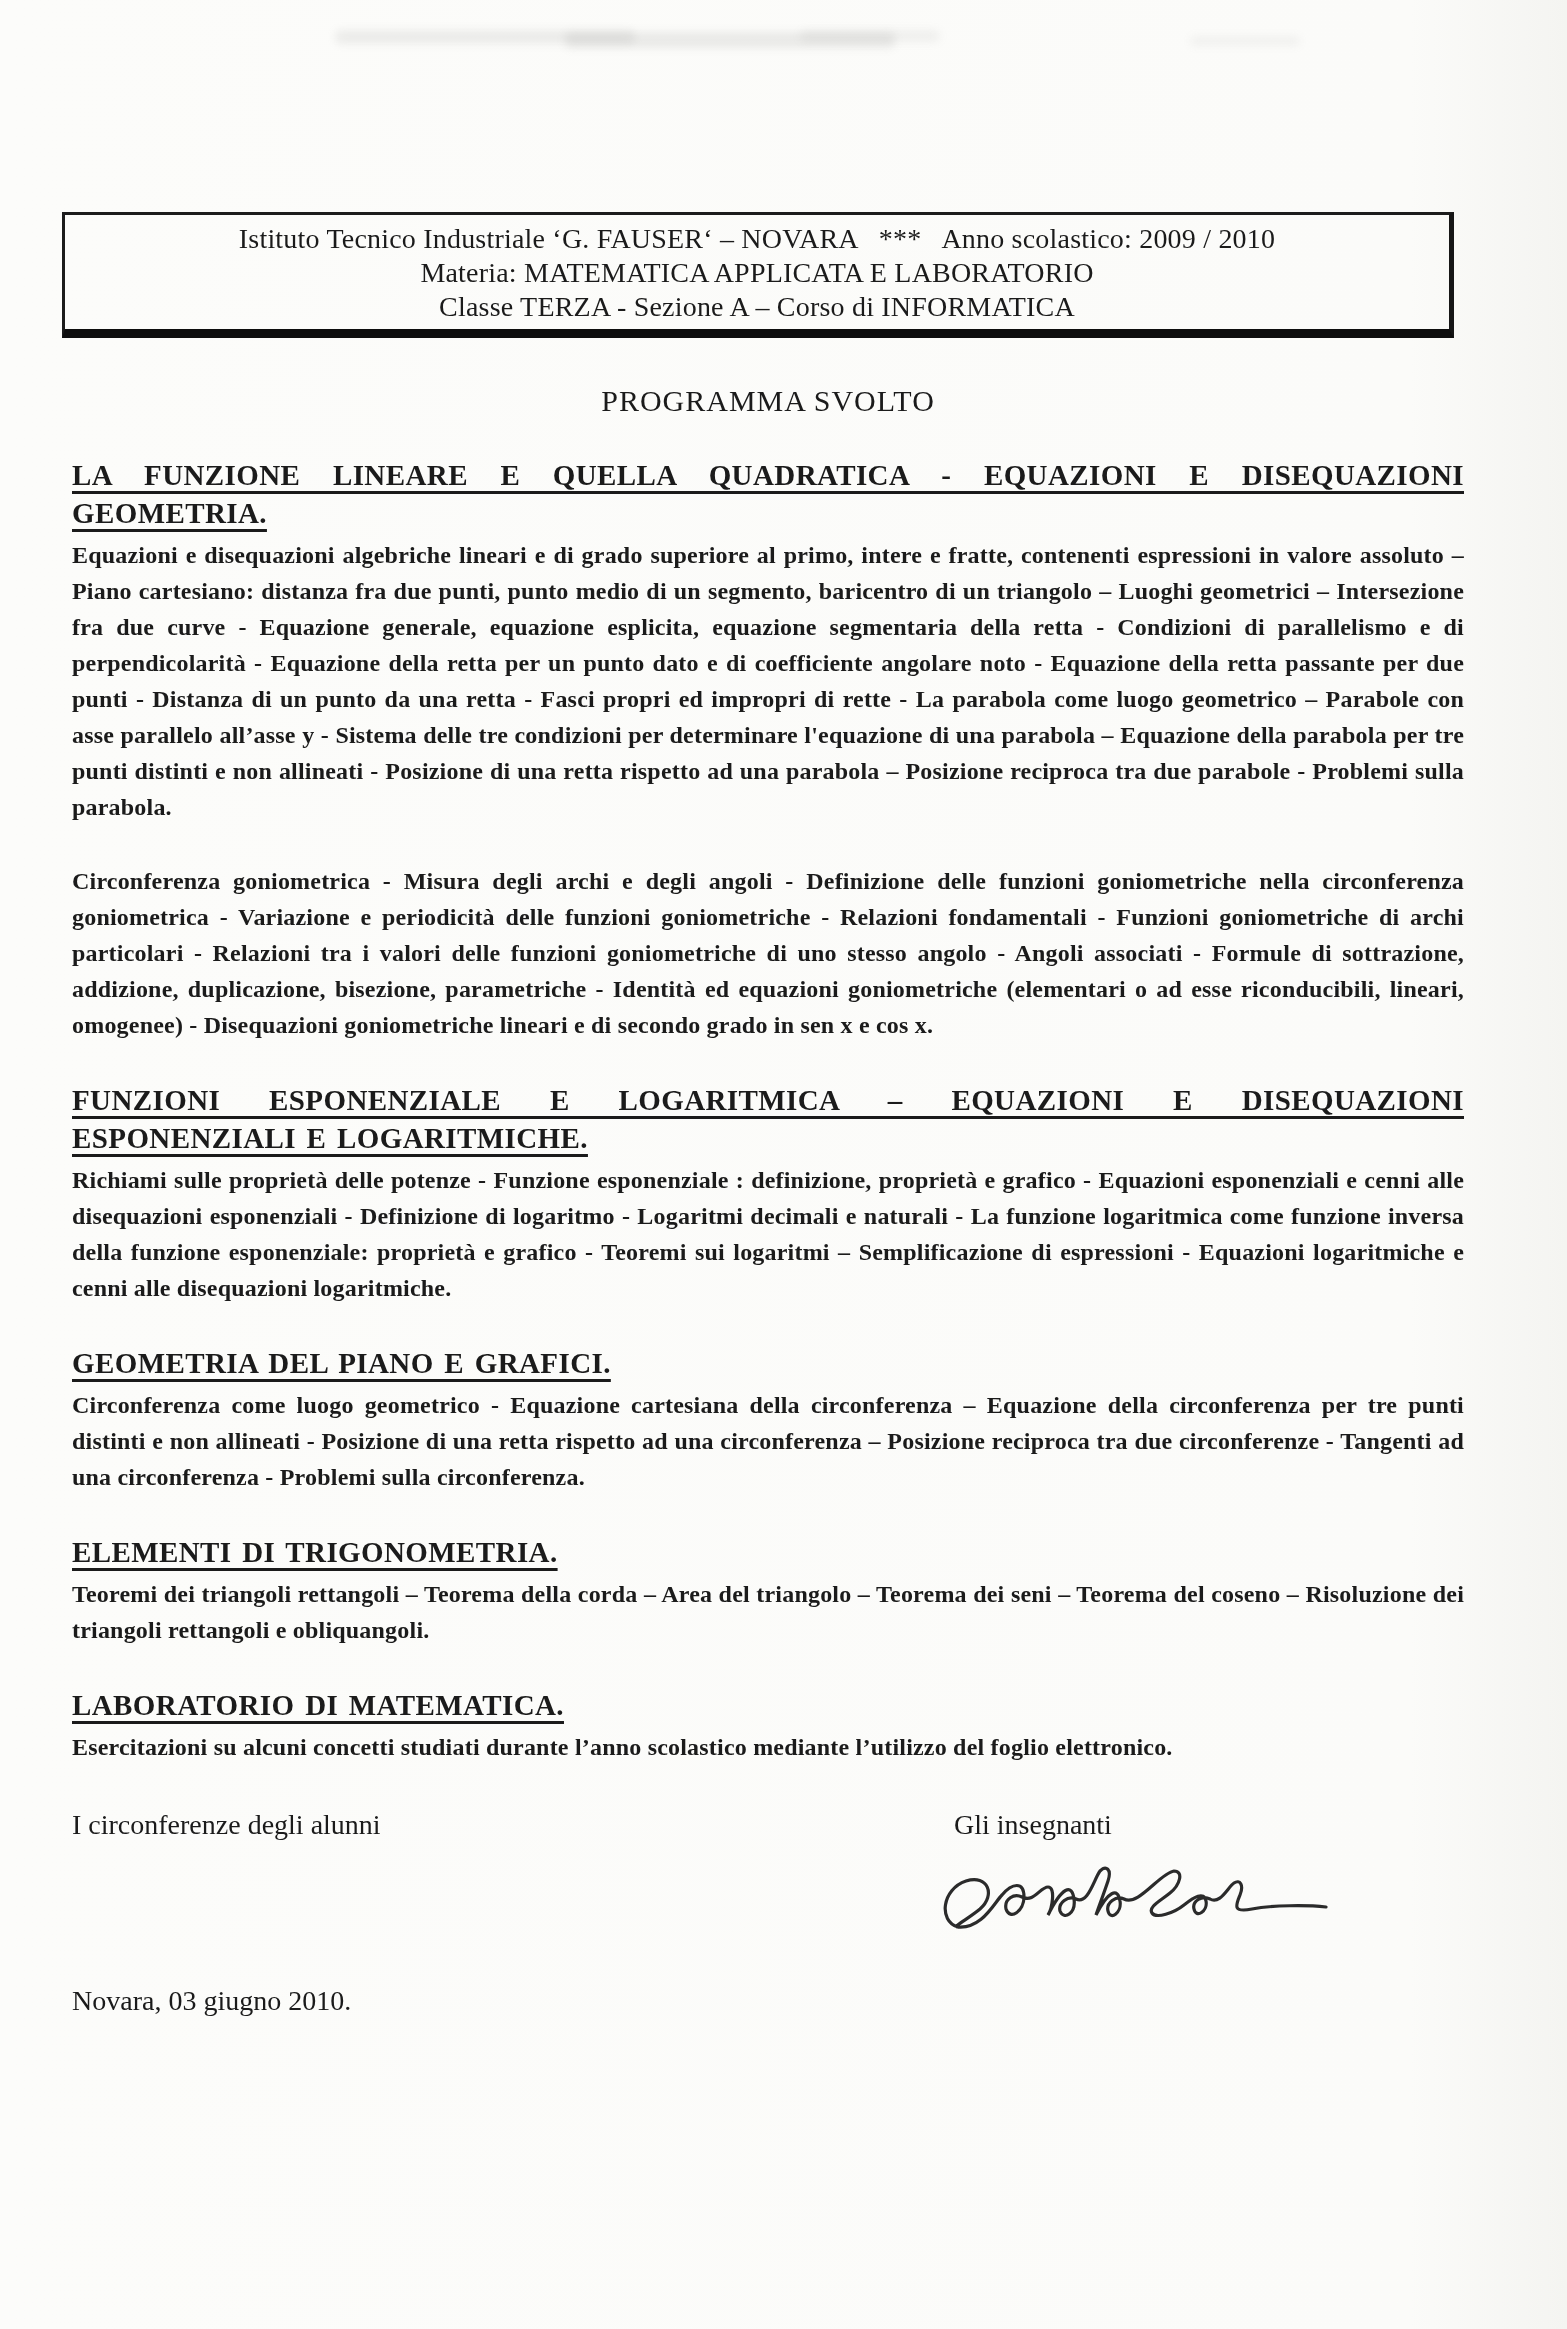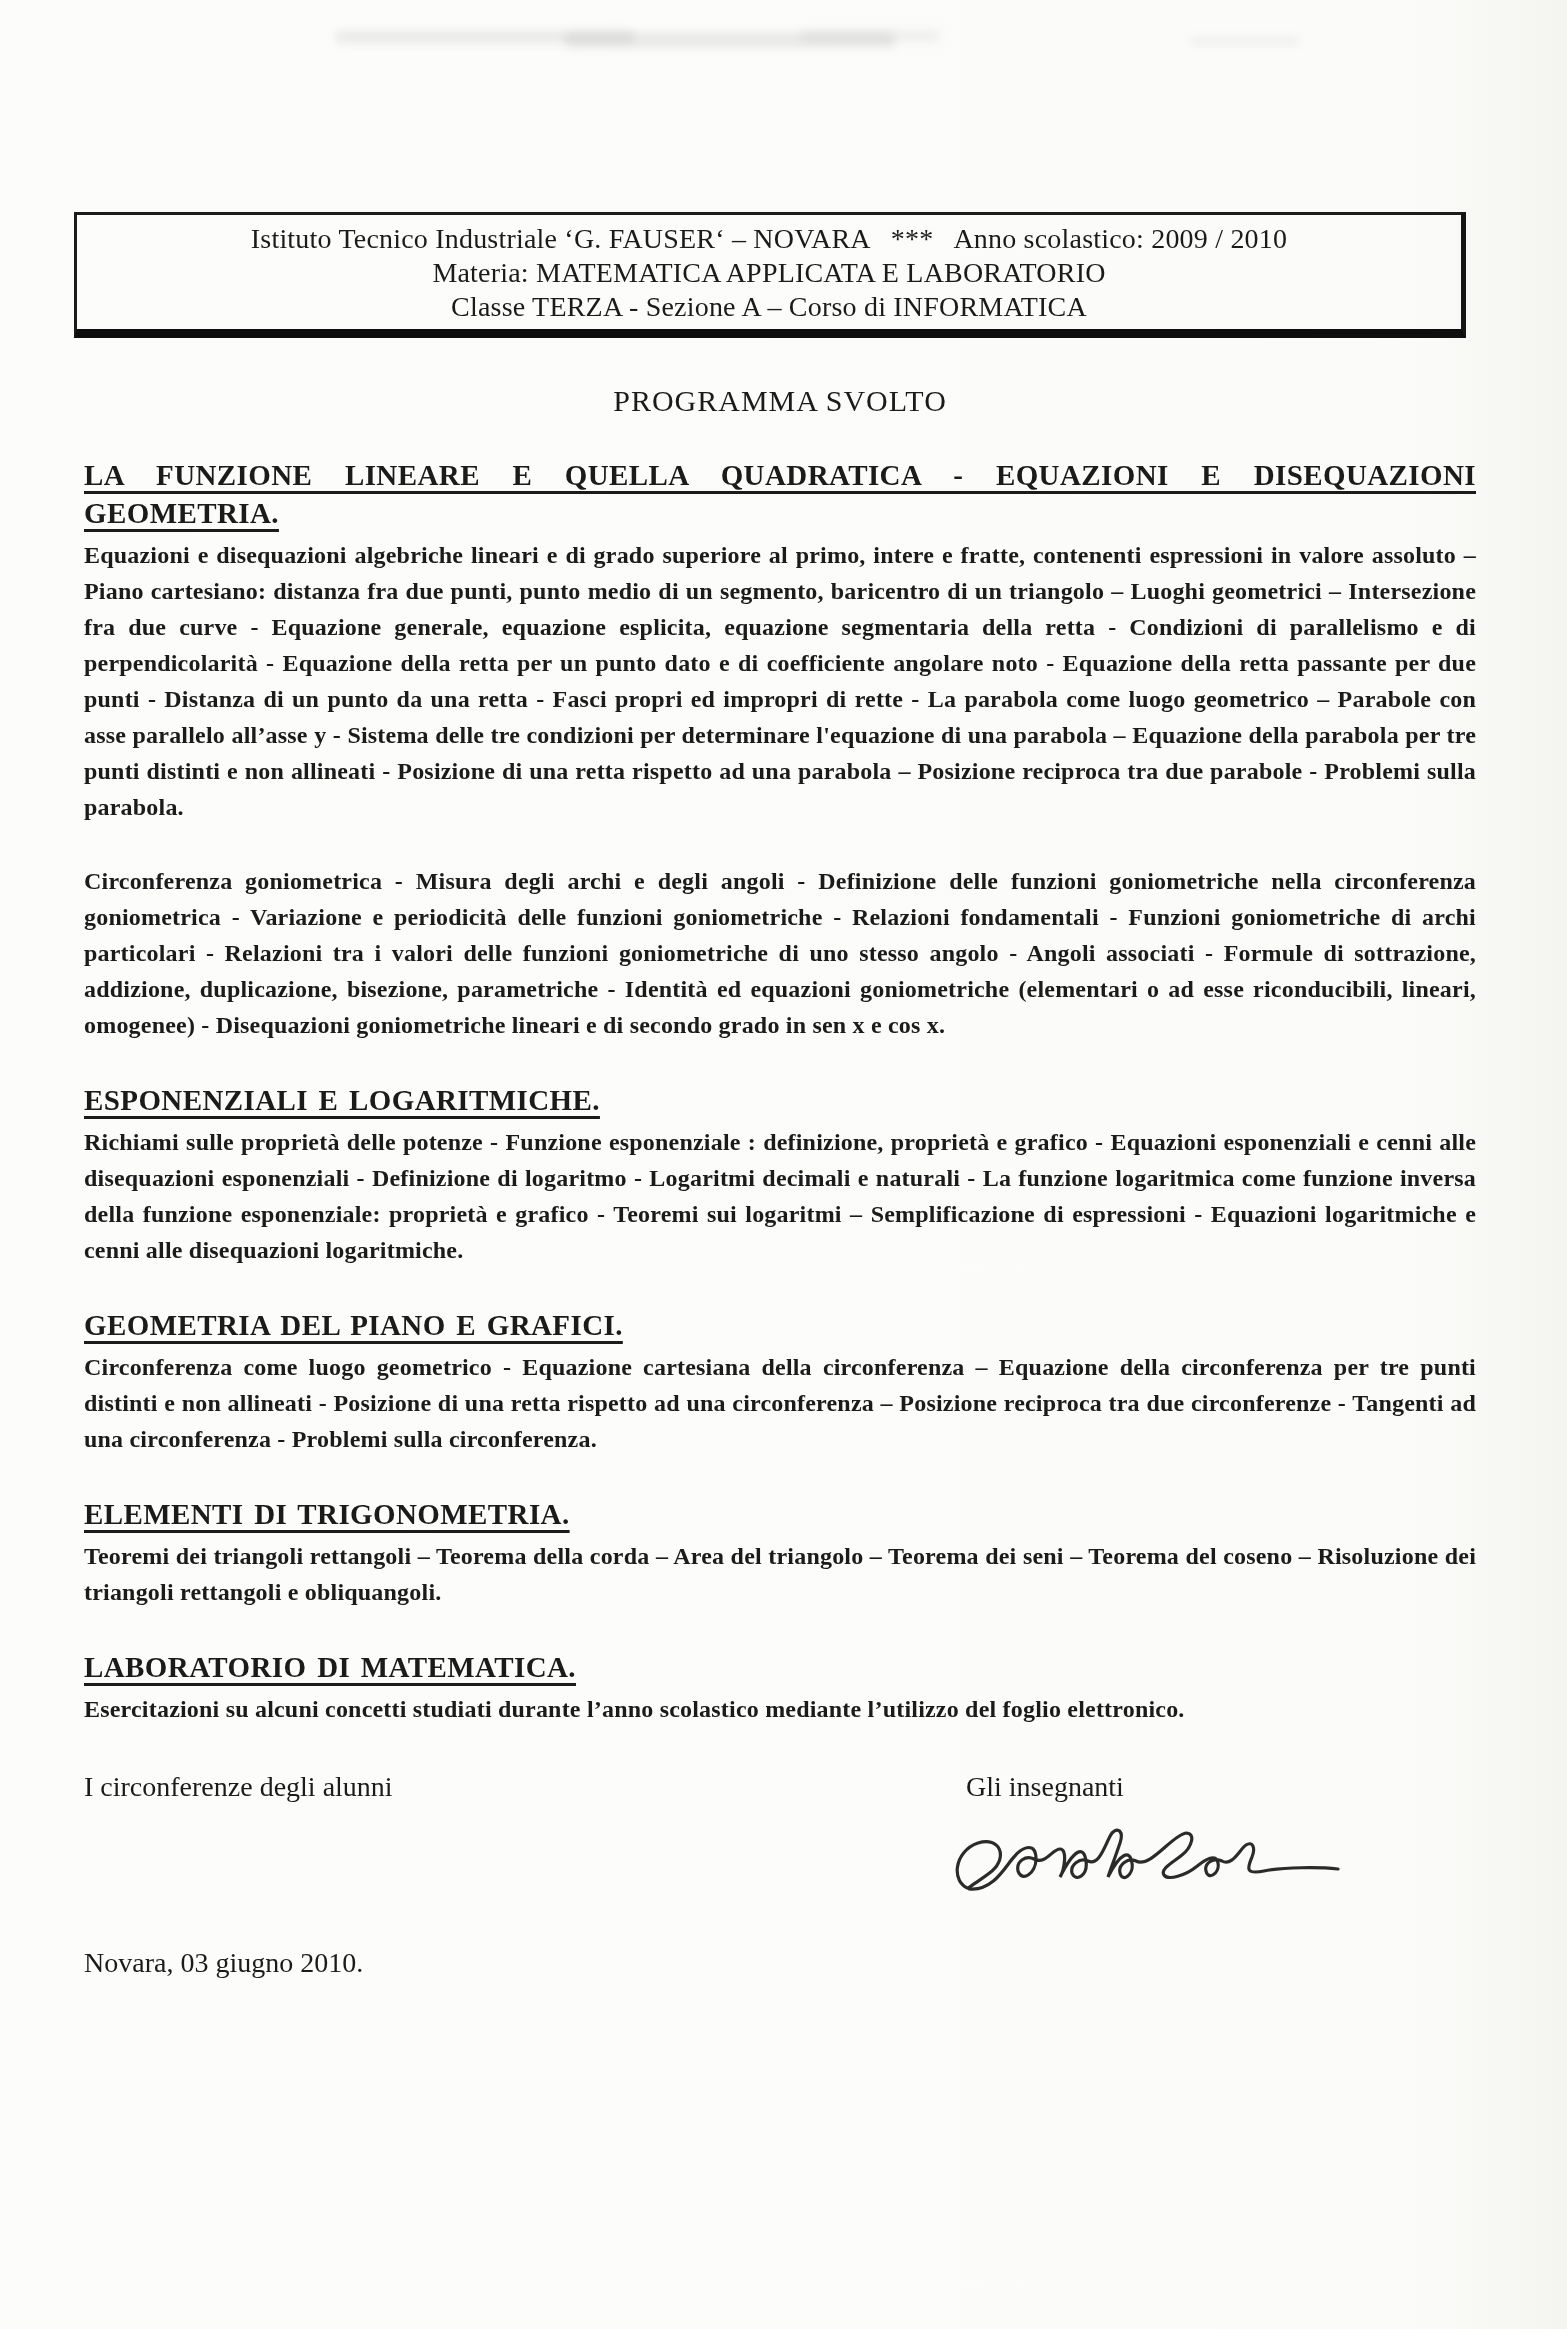--- a/index.html
+++ b/index.html
@@ -10,21 +10,21 @@
   }
   .page {
     position:relative;
     width:1567px; height:2329px;
     background:linear-gradient(90deg,#fcfcfa 0%,#fbfbf9 90%,#f4f4f1 100%);
     color:#1b1b1b;
     overflow:hidden;
   }
   .smudge { position:absolute; background:#9a9a98; filter:blur(4px); border-radius:6px; }
   .content {
-    position:absolute; left:84px; top:0; width:1392px;
+    position:absolute; left:72px; top:0; width:1392px;
   }
   .header-box {
     margin-top:212px; margin-left:-10px;
     width:1392px; box-sizing:border-box;
     border:3px solid #1c1c1c;
     border-right:5px solid #161616;
     border-bottom:9px solid #0e0e0e;
     padding:7px 14px 5px 14px;
     text-align:center;
   }
@@ -87,20 +87,21 @@
       </div>
       <div class="sec-body">Equazioni e disequazioni algebriche lineari e di grado superiore al primo, intere e fratte, contenenti espressioni in valore assoluto – Piano cartesiano: distanza fra due punti, punto medio di un segmento, baricentro di un triangolo – Luoghi geometrici – Intersezione fra due curve - Equazione generale, equazione esplicita, equazione segmentaria della retta - Condizioni di parallelismo e di perpendicolarità - Equazione della retta per un punto dato e di coefficiente angolare noto - Equazione della retta passante per due punti - Distanza di un punto da una retta - Fasci propri ed impropri di rette - La parabola come luogo geometrico – Parabole con asse parallelo all’asse y - Sistema delle tre condizioni per determinare l'equazione di una parabola – Equazione della parabola per tre punti distinti e non allineati - Posizione di una retta rispetto ad una parabola – Posizione reciproca tra due parabole - Problemi sulla parabola.</div>
     </div>
 
     <div class="section">
       <div class="sec-body">Circonferenza goniometrica - Misura degli archi e degli angoli - Definizione delle funzioni goniometriche nella circonferenza goniometrica - Variazione e periodicità delle funzioni goniometriche - Relazioni fondamentali - Funzioni goniometriche di archi particolari - Relazioni tra i valori delle funzioni goniometriche di uno stesso angolo - Angoli associati - Formule di sottrazione, addizione, duplicazione, bisezione, parametriche - Identità ed equazioni goniometriche (elementari o ad esse riconducibili, lineari, omogenee) - Disequazioni goniometriche lineari e di secondo grado in sen x e cos x.</div>
     </div>
 
     <div class="section">
       <div class="sec-heading">
+        <span class="hline spread">FUNZIONI ESPONENZIALE E LOGARITMICA – EQUAZIONI E DISEQUAZIONI</span>
         <span class="hline">ESPONENZIALI E LOGARITMICHE.</span>
       </div>
       <div class="sec-body">Richiami sulle proprietà delle potenze - Funzione esponenziale : definizione, proprietà e grafico - Equazioni esponenziali e cenni alle disequazioni esponenziali - Definizione di logaritmo - Logaritmi decimali e naturali - La funzione logaritmica come funzione inversa della funzione esponenziale: proprietà e grafico - Teoremi sui logaritmi – Semplificazione di espressioni - Equazioni logaritmiche e cenni alle disequazioni logaritmiche.</div>
     </div>
 
     <div class="section">
       <div class="sec-heading">
         <span class="hline">GEOMETRIA DEL PIANO E GRAFICI.</span>
       </div>
       <div class="sec-body">Circonferenza come luogo geometrico - Equazione cartesiana della circonferenza – Equazione della circonferenza per tre punti distinti e non allineati - Posizione di una retta rispetto ad una circonferenza – Posizione reciproca tra due circonferenze - Tangenti ad una circonferenza - Problemi sulla circonferenza.</div>

